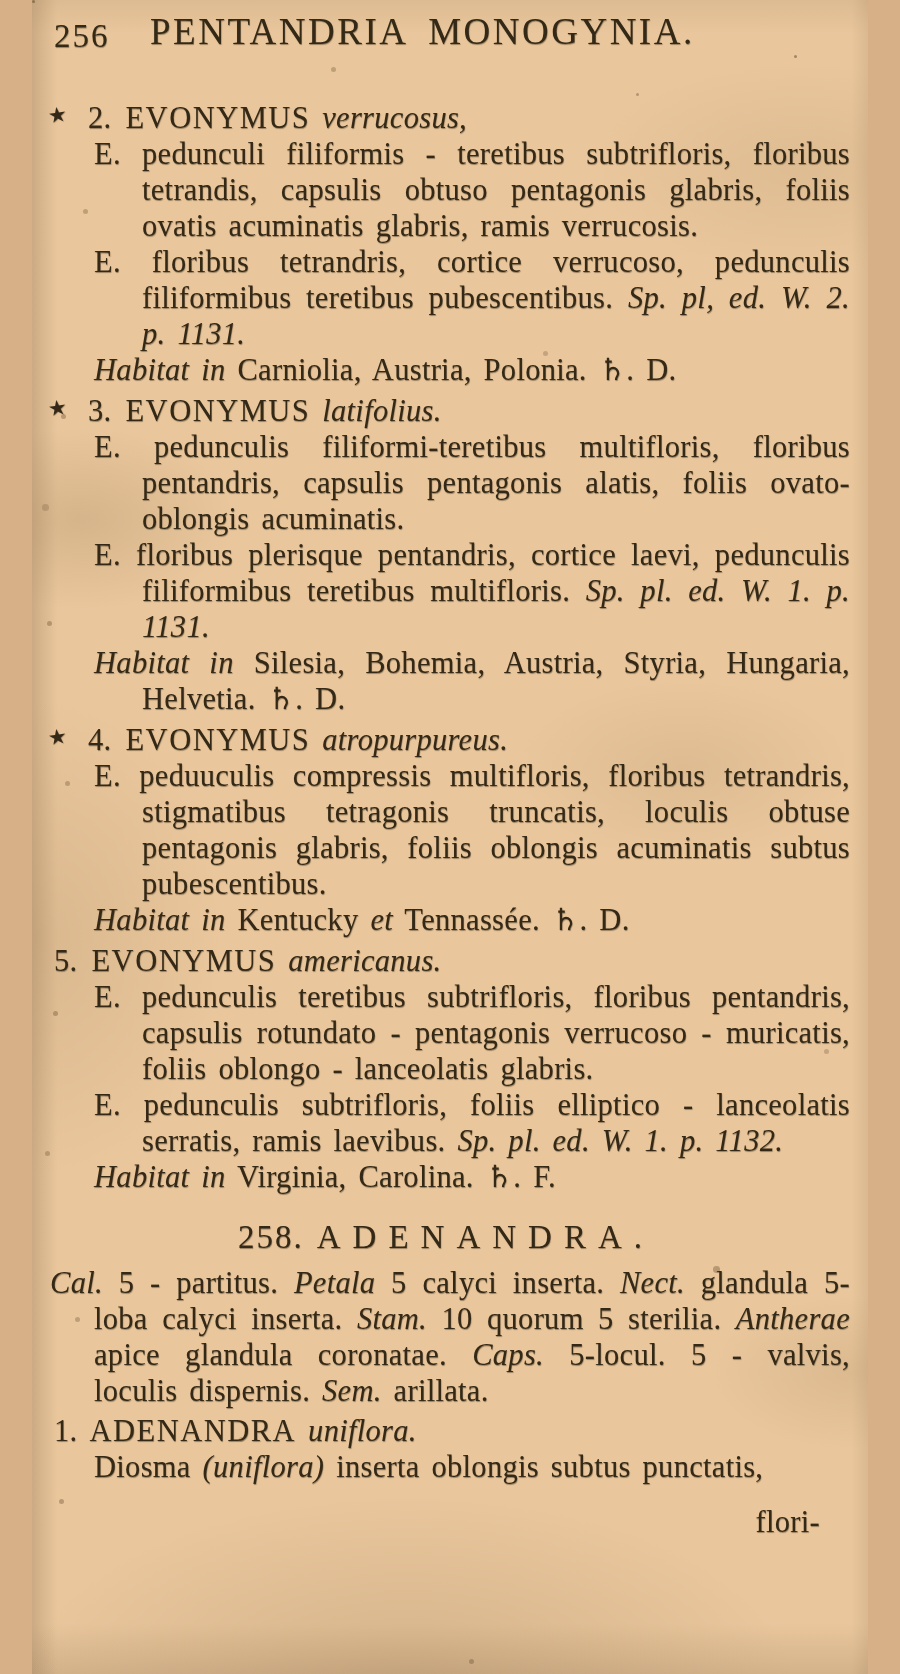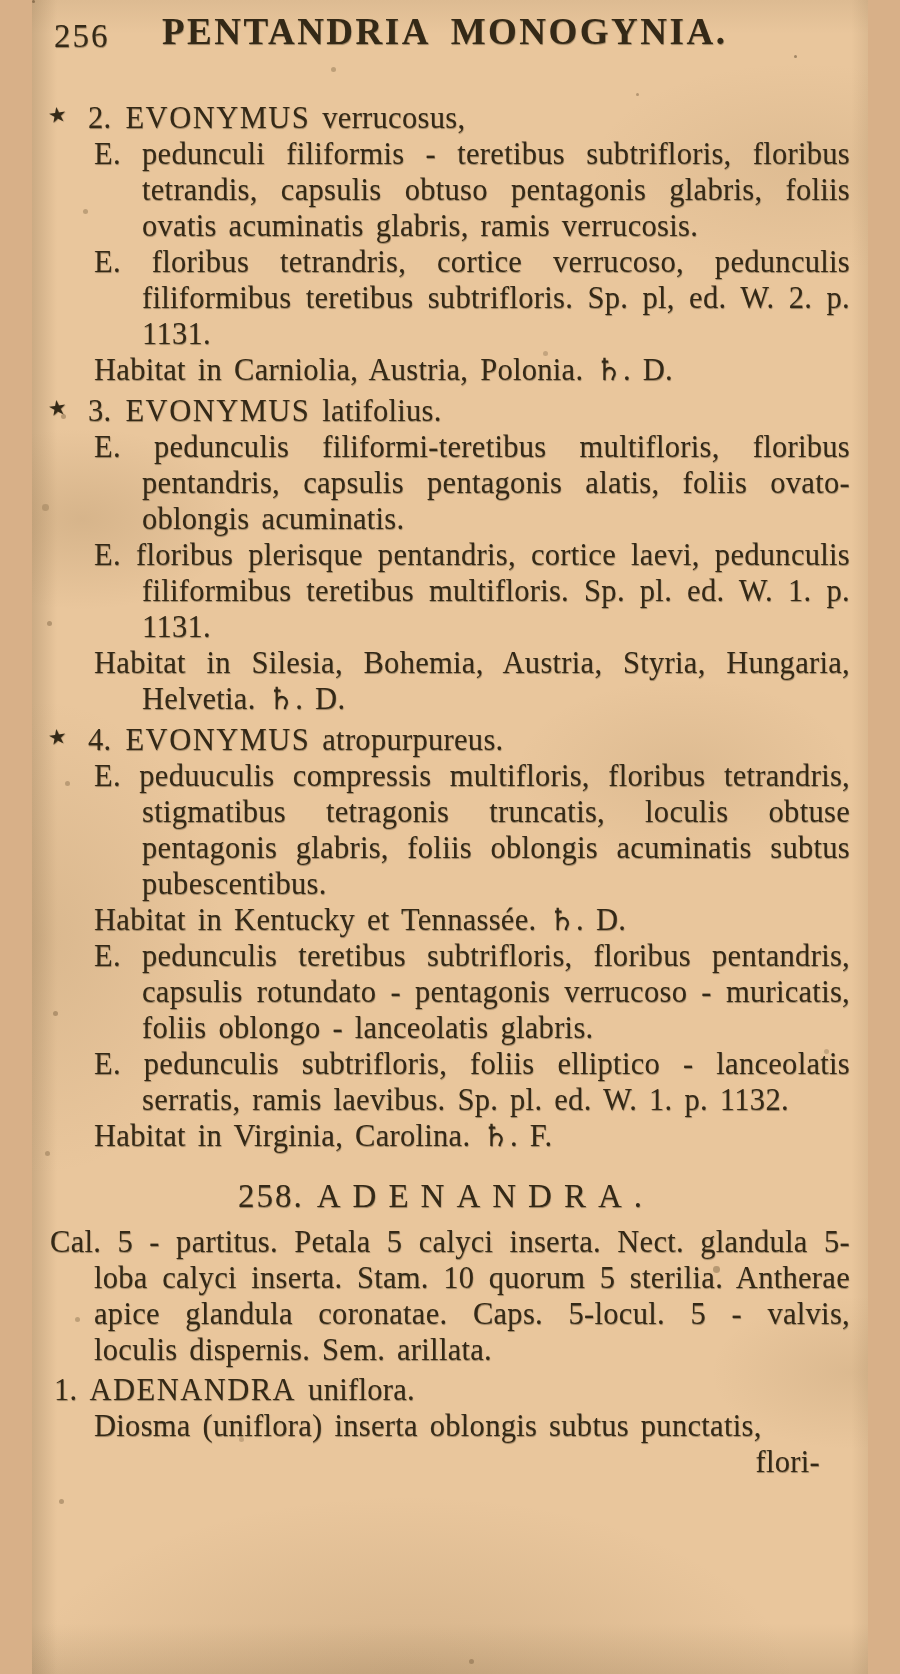--- a/index.html
+++ b/index.html
@@ -44,56 +44,56 @@
       22px 1012px 0 1px rgba(110,85,55,.4), 14px 1152px 0 1px rgba(110,85,55,.35),
       874px 1206px 0 2px rgba(100,78,50,.35), 44px 1318px 0 1px rgba(110,85,55,.35),
       858px 1402px 0 1px rgba(100,78,50,.4), 28px 1500px 0 1px rgba(110,85,55,.4),
       848px 1582px 0 1px rgba(100,78,50,.35), 438px 1660px 0 1px rgba(110,85,55,.4),
       683px 1268px 0 2px rgba(105,82,52,.4), 512px 352px 0 1px rgba(110,85,55,.3),
       208px 1438px 0 1px rgba(110,85,55,.3), 793px 1050px 0 1px rgba(110,85,55,.3);
   }
   .content{position:relative;padding:14px 18px 0 10px;}
   .pageheader{position:relative;height:52px;margin-bottom:34px;}
   .pagenum{position:absolute;left:12px;top:4px;font-size:33px;letter-spacing:2px;}
-  .runtitle{position:absolute;left:120px;top:0;font-size:37px;font-weight:bold;letter-spacing:2.5px;word-spacing:10px;}
+  .runtitle{position:absolute;left:108px;top:0;font-size:37px;font-weight:normal;letter-spacing:2.5px;word-spacing:10px;}
   .entry-head{position:relative;padding-left:46px;margin-top:5px;white-space:nowrap;}
   .entry-head .num{margin-right:14px;}
   .entry-head .genus{letter-spacing:1.5px;}
   .entry-head.no-star{padding-left:12px;}
   .star{position:absolute;left:6px;top:-3px;font-size:21px;transform:rotate(-8deg);}
   .diag{padding-left:100px;text-indent:-48px;}
   .hab{padding-left:100px;text-indent:-48px;}
-  .it{}
+  .it{font-style:italic;}
   .sec-head{text-align:center;margin-top:24px;margin-bottom:10px;font-size:33px;white-space:nowrap;}
   .sec-head .sec-num{margin-right:13px;letter-spacing:2px;}
   .sec-head .sec-name{letter-spacing:12px;}
   .genus-desc{padding-left:52px;text-indent:-44px;margin-top:2px;}
   .sp-head{position:relative;padding-left:12px;margin-top:4px;white-space:nowrap;}
   .sp-head .num{margin-right:12px;}
   .sp-head .genus{letter-spacing:1.5px;}
-  .catchword{text-align:right;padding-right:30px;}
+  .catchword{text-align:right;padding-right:30px;margin-top:19px;}
 </style>
 </head>
 <body>
 
 <div class="page">
   <div class="speckles"></div>
   <div class="content">
 
     <div class="pageheader">
       <span class="pagenum">256</span>
       <span class="runtitle">PENTANDRIA MONOGYNIA.</span>
     </div>
 
     <div class="entry">
       <div class="entry-head">
         <span class="star">★</span><span class="num">2.</span><span class="genus">EVONYMUS</span>&nbsp;<span class="it">verrucosus,</span>
       </div>
       <div class="diag"><span>E. pedunculi filiformis - teretibus subtrifloris, floribus tetrandis, capsulis obtuso pentagonis glabris, foliis ovatis acuminatis glabris, ramis verrucosis.</span></div>
-      <div class="diag"><span>E. floribus tetrandris, cortice verrucoso, pedunculis filiformibus teretibus subtrifloris. </span><span class="it">Sp. pl, ed. W. 2. p. 1131.</span></div>
+      <div class="diag"><span>E. floribus tetrandris, cortice verrucoso, pedunculis filiformibus teretibus pubescentibus. </span><span class="it">Sp. pl, ed. W. 2. p. 1131.</span></div>
       <div class="hab"><span class="it">Habitat in</span><span> Carniolia, Austria, Polonia.  ♄. D.</span></div>
     </div>
 
     <div class="entry">
       <div class="entry-head">
         <span class="star">★</span><span class="num">3.</span><span class="genus">EVONYMUS</span>&nbsp;<span class="it">latifolius.</span>
       </div>
       <div class="diag"><span>E. pedunculis filiformi-teretibus multifloris, floribus pentandris, capsulis pentagonis alatis, foliis ovato-oblongis acuminatis.</span></div>
       <div class="diag"><span>E. floribus plerisque pentandris, cortice laevi, pedunculis filiformibus teretibus multifloris. </span><span class="it">Sp. pl. ed. W. 1. p. 1131.</span></div>
       <div class="hab"><span class="it">Habitat in</span><span> Silesia, Bohemia, Austria, Styria, Hungaria, Helvetia.  ♄. D.</span></div>
@@ -101,20 +101,23 @@
 
     <div class="entry">
       <div class="entry-head">
         <span class="star">★</span><span class="num">4.</span><span class="genus">EVONYMUS</span>&nbsp;<span class="it">atropurpureus.</span>
       </div>
       <div class="diag"><span>E. peduuculis compressis multifloris, floribus tetrandris, stigmatibus tetragonis truncatis, loculis obtuse pentagonis glabris, foliis oblongis acuminatis subtus pubescentibus.</span></div>
       <div class="hab"><span class="it">Habitat in</span><span> Kentucky </span><span class="it">et</span><span> Tennassée.  ♄. D.</span></div>
     </div>
 
     <div class="entry">
+      <div class="entry-head no-star">
+        <span class="num">5.</span><span class="genus">EVONYMUS</span>&nbsp;<span class="it">americanus.</span>
+      </div>
       <div class="diag"><span>E. pedunculis teretibus subtrifloris, floribus pentandris, capsulis rotundato - pentagonis verrucoso - muricatis, foliis oblongo - lanceolatis glabris.</span></div>
       <div class="diag"><span>E. pedunculis subtrifloris, foliis elliptico - lanceolatis serratis, ramis laevibus. </span><span class="it">Sp. pl. ed. W. 1. p. 1132.</span></div>
       <div class="hab"><span class="it">Habitat in</span><span> Virginia, Carolina.  ♄. F.</span></div>
     </div>
 
     <div class="sec-head">
       <span class="sec-num">258.</span><span class="sec-name">ADENANDRA.</span>
     </div>
 
     <div class="genus-desc"><span class="it">Cal.</span><span> 5 - partitus. </span><span class="it">Petala</span><span> 5 calyci inserta. </span><span class="it">Nect.</span><span> glandula 5-loba calyci inserta. </span><span class="it">Stam.</span><span> 10 quorum 5 sterilia. </span><span class="it">Antherae</span><span> apice glandula coronatae. </span><span class="it">Caps.</span><span> 5-locul. 5 - valvis, loculis dispernis. </span><span class="it">Sem.</span><span> arillata.</span></div>

